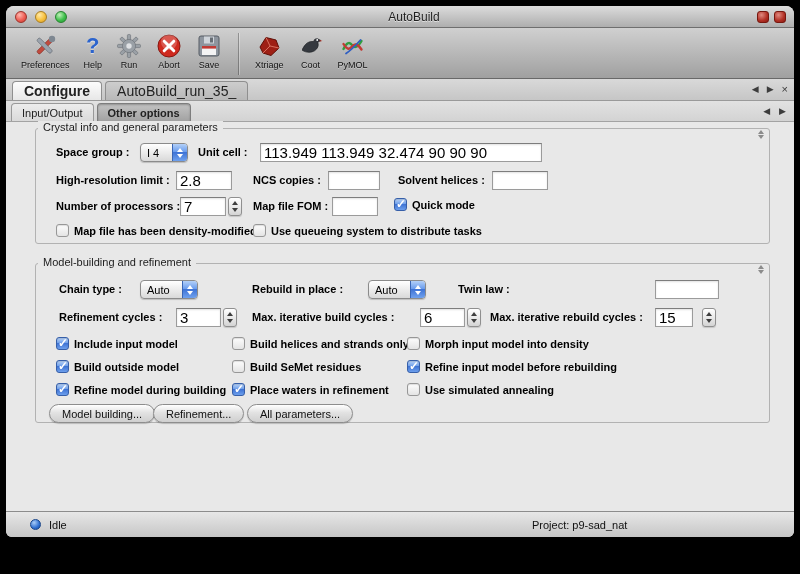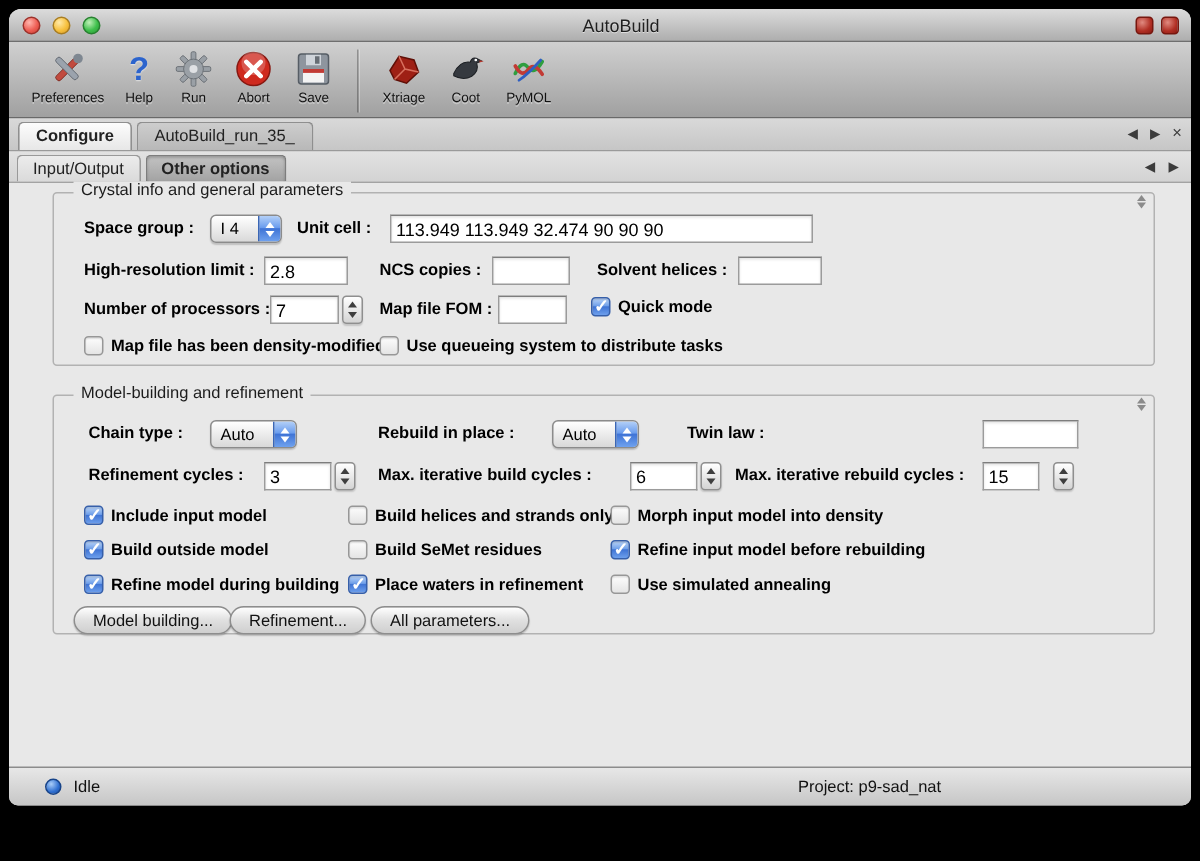--- a/index.html
+++ b/index.html
@@ -26,21 +26,21 @@
              display:flex; align-items:flex-start; padding:2px 8px 0; }
   .tool { display:flex; flex-direction:column; align-items:center; padding:2px 7px 0; cursor:default; }
   .tool .icn { height:28px; display:flex; align-items:center; justify-content:center; }
   .tool .lbl { font-size:9px; color:#111; margin-top:0; text-shadow:0 1px 0 rgba(255,255,255,.35); }
   .tool-sep { width:1px; height:42px; margin:3px 9px 0; background:rgba(0,0,0,.28); box-shadow:1px 0 0 rgba(255,255,255,.3); }
   .qmark { font-size:22px; font-weight:bold; color:#2c64cd; text-shadow:0 1px 1px rgba(255,255,255,.6); line-height:1; }
 
   
   .tabrow1 { height:22px; background:linear-gradient(#d9d9d9,#c6c6c6); border-bottom:1px solid #9a9a9a;
              display:flex; align-items:flex-end; padding:0 6px; position:relative; }
-  .dtab { height:19px; padding:0 11px; font-size:11px; display:flex; align-items:center;
+  .dtab { height:19px; padding:0 11px; font-size:14px; display:flex; align-items:center;
           border:1px solid #8f8f8f; border-bottom:none; border-radius:4px 4px 0 0; margin-right:3px;
           background:linear-gradient(#cdcdcd,#b8b8b8); color:#222; }
   .dtab.active { background:linear-gradient(#fcfcfc,#e7e7e7); font-weight:bold; }
   .tabnav { position:absolute; right:6px; top:5px; display:flex; gap:8px; align-items:center;
             font-size:9px; color:#3c3c3c; }
   .tabnav span { cursor:default; line-height:1; }
   .tabnav .x { font-size:11px; }
 
   
   .tabrow2 { height:21px; background:linear-gradient(#e2e2e2,#d3d3d3); border-bottom:1px solid #a3a3a3;
@@ -50,26 +50,26 @@
           background:linear-gradient(#ececec,#dadada); color:#222; }
   .ptab.active { background:linear-gradient(#c3c3c3,#a2a2a2); font-weight:bold;
                  box-shadow:inset 0 1px 2px rgba(0,0,0,.25); border-color:#7d7d7d; }
   .tabnav2 { position:absolute; right:8px; top:5px; display:flex; gap:9px; font-size:9px; color:#3c3c3c; }
 
   
   .content { position:relative; height:388px; background:#e8e8e8; }
   .groupbox { position:absolute; left:29px; width:735px; border:1px solid #b2b2b2; border-radius:3px; }
   .gb1 { top:6px;  height:116px; }
   .gb2 { top:141px; height:160px; }
-  .legend { position:absolute; top:-8px; left:13px; background:#e8e8e8; padding:0 5px; font-size:11px; color:#1c1c1c; }
+  .legend { position:absolute; top:-8px; left:2px; background:#e8e8e8; padding:0 5px; font-size:11px; color:#1c1c1c; }
   .row { position:absolute; left:0; right:0; height:20px; }
   .flabel { position:absolute; top:3px; font-size:11px; font-weight:bold; color:#000; white-space:nowrap; }
   .field { position:absolute; top:0; height:19px; border:1px solid #9b9b9b; border-top-color:#7d7d7d;
            background:#fff; box-shadow:inset 0 1px 2px rgba(0,0,0,.12); font-family:"Liberation Sans",sans-serif;
-           font-size:12px; padding:0 3px; color:#000; }
+           font-size:15px; padding:0 3px; color:#000; }
   .panel-arrows { position:absolute; right:5px; top:1px; display:flex; flex-direction:column; align-items:center;
                   gap:1px; }
   .panel-arrows i { display:block; width:0; height:0; border-left:3px solid transparent; border-right:3px solid transparent; }
   .panel-arrows .au { border-bottom:4px solid #8b8b8b; }
   .panel-arrows .ad { border-top:4px solid #8b8b8b; }
 
   
   .combo { position:absolute; top:0; height:19px; border:1px solid #8b8b8b; border-radius:4px;
            background:linear-gradient(#ffffff,#d9d9d9); display:flex; align-items:stretch;
            box-shadow:0 1px 1px rgba(0,0,0,.18); overflow:hidden; }

